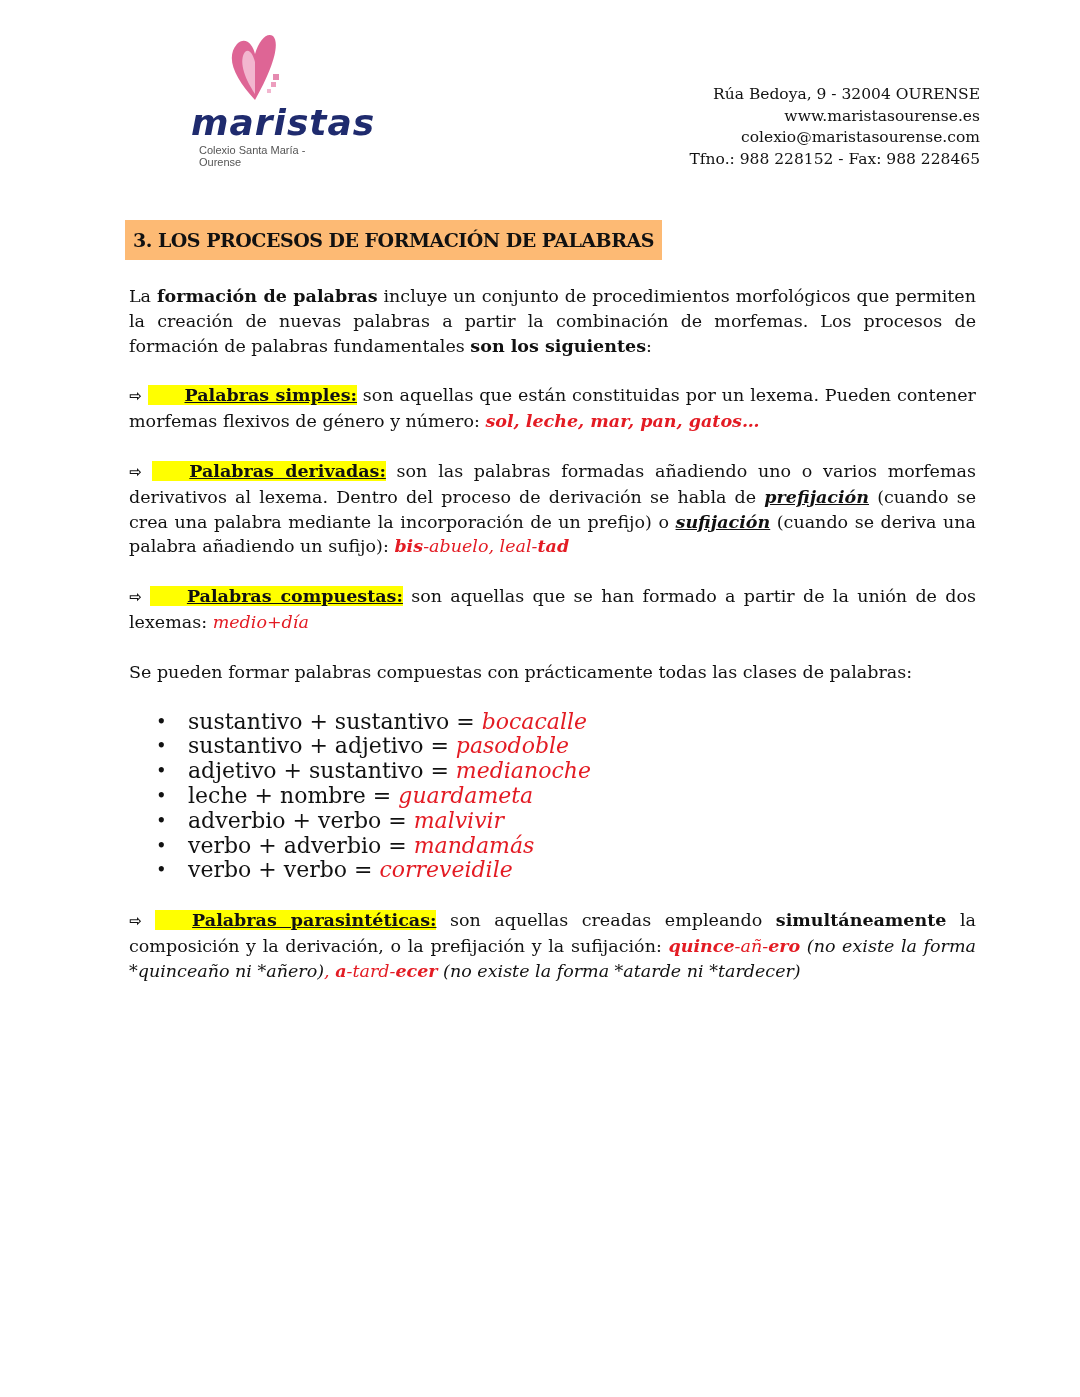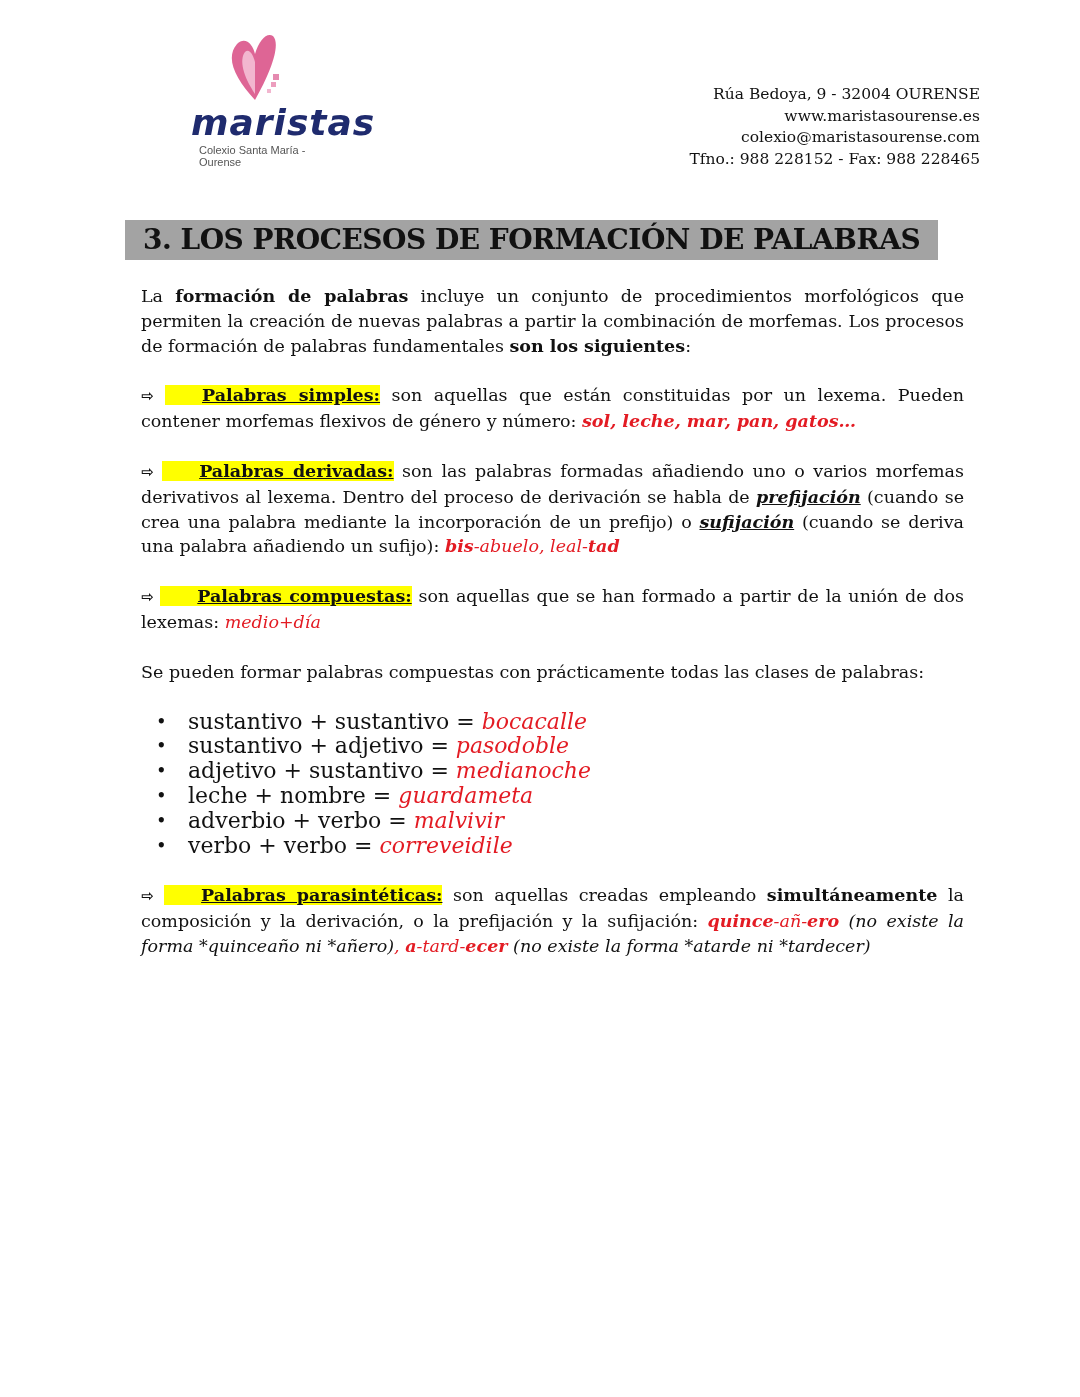--- a/index.html
+++ b/index.html
@@ -7,23 +7,23 @@
          font-family: "DejaVu Serif", "Liberation Serif", serif; color: #111; }
   .logo { position: absolute; left: 148px; top: 24px; width: 160px; height: 136px; margin-left: 37px; }
   .logo svg { position: absolute; left: 30px; top: 4px; }
   .logo-word { position: absolute; left: 6px; top: 78px; font-family: "DejaVu Sans", sans-serif;
                font-size: 36px; font-weight: bold; color: #1f2b6e; letter-spacing: 1px; font-style: italic; }
   .logo-sub { position: absolute; left: 14px; top: 120px; font-family: "Liberation Sans", sans-serif;
               font-size: 11px; color: #555; }
   .address { position: absolute; right: 100px; top: 84px; text-align: right;
              font-family: "DejaVu Serif", serif; font-size: 15.5px; line-height: 21.5px; color: #111; }
   .content { position: absolute; left: 125px; top: 220px; width: 855px; }
-  h1 { margin: 0; display: inline-block; background: #a3a3a3; font-family: "DejaVu Serif", serif;
-       font-size: 28px; font-weight: bold; line-height: 40px; padding: 0 18px; letter-spacing: -0.5px; }
-  p { margin: 16px; font-size: 17.5px; line-height: 24.8px; text-align: justify; }
+  h1 { margin: 0; display: inline-block; background: #fdba74; font-family: "DejaVu Serif", serif;
+       font-size: 19px; font-weight: bold; line-height: 40px; padding: 0 8px; letter-spacing: -0.5px; }
+  p { margin: 4px; font-size: 17.5px; line-height: 24.8px; text-align: justify; }
   .p-intro { margin-top: 24px; }
   .sec { margin-top: 25px; }
   .hl { background: #ffff00; font-weight: bold; text-decoration: underline; padding-left: 37px; }
   .arrow { font-family: "DejaVu Sans", sans-serif; font-size: 15px; font-weight: bold; }
   .rb { color: #e31b23; font-weight: bold; font-style: italic; }
   .ri { color: #e31b23; font-style: italic; }
   .bui { font-weight: bold; font-style: italic; text-decoration: underline; }
   .it { font-style: italic; }
   ul { margin: 25px 0 0 0; padding: 0; list-style: none; }
   li { font-size: 22px; line-height: 24.8px; position: relative; padding-left: 63px; }
@@ -63,17 +63,18 @@
   <p class="sec"><span class="arrow">⇨</span> <span class="hl">Palabras compuestas:</span><span> son aquellas que se han formado a partir de la unión de dos lexemas: </span><span class="ri">medio+día</span></p>
 
   <p class="sec">Se pueden formar palabras compuestas con prácticamente todas las clases de palabras:</p>
 
   <ul>
     <li><span>sustantivo + sustantivo = </span><span class="ri">bocacalle</span></li>
     <li><span>sustantivo + adjetivo = </span><span class="ri">pasodoble</span></li>
     <li><span>adjetivo + sustantivo = </span><span class="ri">medianoche</span></li>
     <li><span>leche + nombre = </span><span class="ri">guardameta</span></li>
     <li><span>adverbio + verbo = </span><span class="ri">malvivir</span></li>
+    <li><span>verbo + adverbio = </span><span class="ri">mandamás</span></li>
     <li><span>verbo + verbo = </span><span class="ri">correveidile</span></li>
   </ul>
 
   <p class="sec"><span class="arrow">⇨</span> <span class="hl">Palabras parasintéticas:</span><span> son aquellas creadas empleando </span><b>simultáneamente</b><span> la composición y la derivación, o la prefijación y la sufijación: </span><span class="rb">quince</span><span class="ri">-añ-</span><span class="rb">ero</span><span class="it"> (no existe la forma *quinceaño ni *añero)</span><span class="ri">, </span><span class="rb">a</span><span class="ri">-tard-</span><span class="rb">ecer</span><span class="it"> (no existe la forma *atarde ni *tardecer)</span></p>
 </div>
 
 </body></html>

